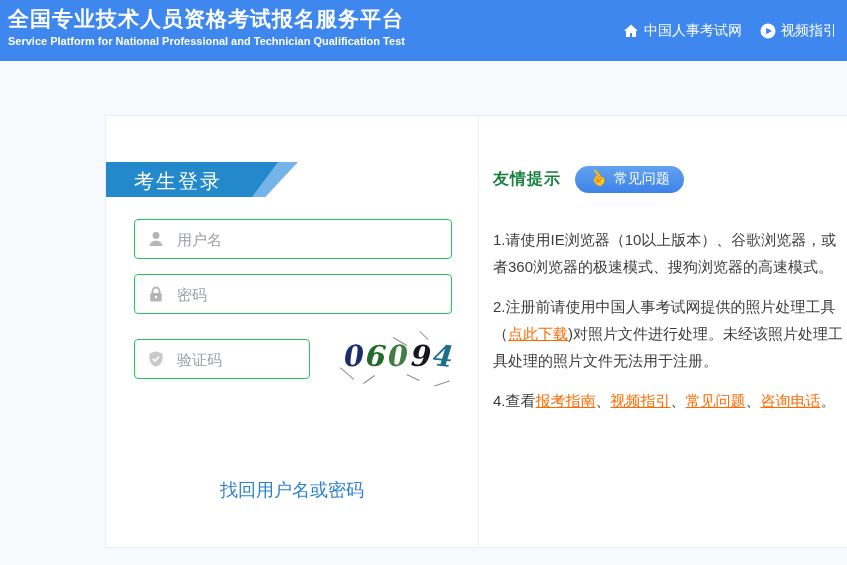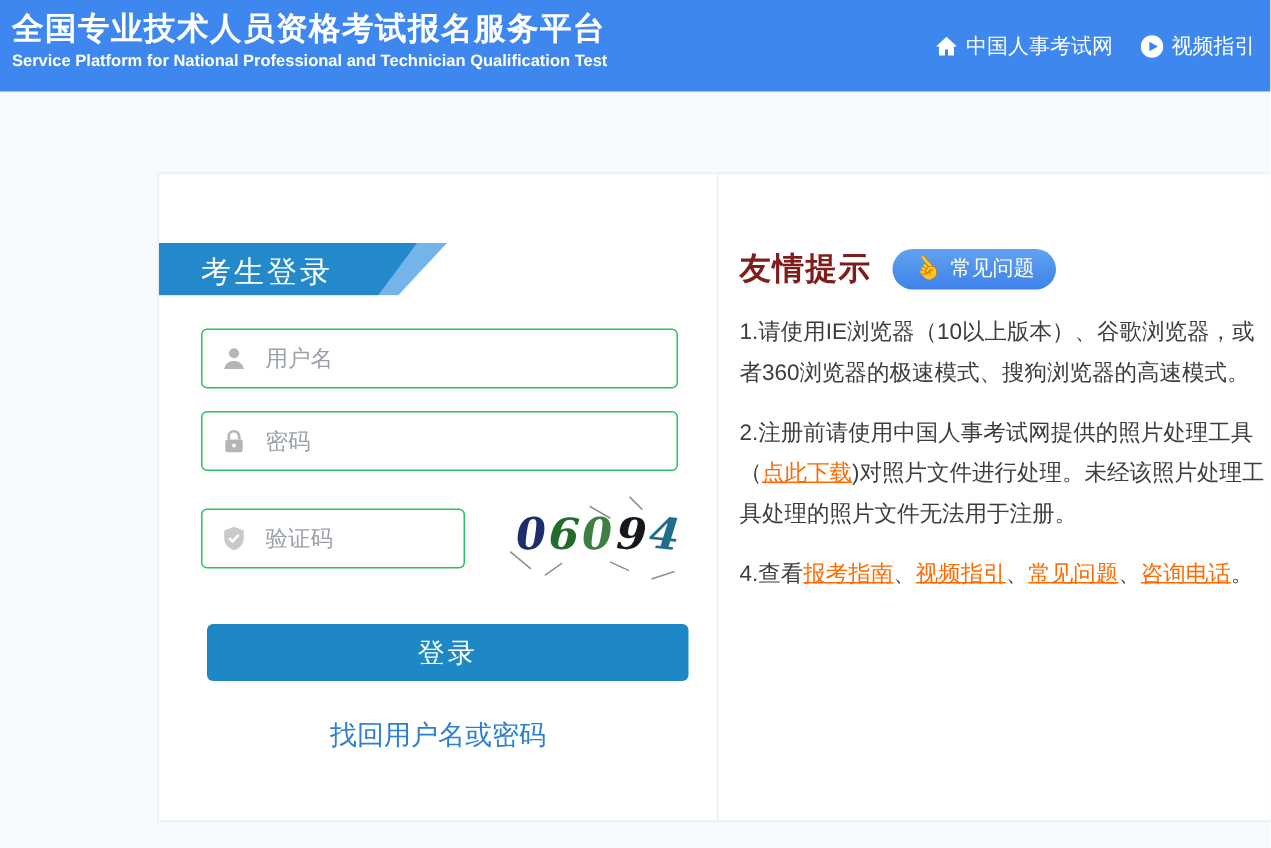--- a/index.html
+++ b/index.html
@@ -45,26 +45,26 @@
 
   .login-btn { position:absolute; left:32px; top:300px; width:321px; height:38px; background:#1e88c7;
                border:none; border-radius:4px; color:#fff; font-size:18px; letter-spacing:2px;
                cursor:pointer; font-family:"Liberation Sans",sans-serif; }
   .forgot { position:absolute; left:0; top:362px; width:100%; text-align:center; }
   .forgot a { color:#2a7fd4; font-size:18px; text-decoration:none; }
 
   
   .tips-panel { position:absolute; left:373px; top:0; right:0; bottom:0; padding:48px 8px 0 14px; }
   .tips-head { display:flex; align-items:center; gap:14px; height:30px; }
-  .tips-title { font-size:21px; font-weight:bold; color:#7f1d1d; letter-spacing:1px; }
+  .tips-title { font-size:16px; font-weight:bold; color:#15803d; letter-spacing:1px; }
   .faq-btn { display:inline-flex; align-items:center; gap:6px; height:27px; padding:0 14px;
              background:linear-gradient(180deg,#62a2f1,#3c82e8); border:none; border-radius:14px;
              color:#fff; font-size:14px; cursor:pointer; font-family:"Liberation Sans",sans-serif; }
   .faq-hand { font-size:15px; display:inline-block; transform:rotate(-40deg); }
-  .tips-list { margin-top:14px; width:354px; }
+  .tips-list { margin-top:32px; width:354px; }
   .tips-list p { font-size:15px; line-height:27px; color:#3d3d3d; margin-bottom:13px; }
   .tips-list a { color:#ff6a00; }
 </style>
 </head>
 <body>
 
 <div class="header">
   <div class="header-title">全国专业技术人员资格考试报名服务平台</div>
   <div class="header-subtitle">Service Platform for National Professional and Technician Qualification Test</div>
   <div class="header-nav">
@@ -137,21 +137,20 @@
           <span style="color: rgb(30, 111, 142); transform: rotate(6deg);">4</span>
         </div>
       <div class="scratch" style="left:2px;  top:42px; width:18px; transform:rotate(40deg);"></div>
       <div class="scratch" style="left:26px; top:48px; width:14px; transform:rotate(-35deg);"></div>
       <div class="scratch" style="left:56px; top:10px; width:16px; transform:rotate(30deg);"></div>
       <div class="scratch" style="left:70px; top:46px; width:14px; transform:rotate(25deg);"></div>
       <div class="scratch" style="left:98px; top:52px; width:16px; transform:rotate(-18deg);"></div>
       <div class="scratch" style="left:82px; top:4px;  width:12px; transform:rotate(45deg);"></div>
     </div>
 
-    <button class="login-btn">登录</button>
 
     <div class="forgot">
       <a href="#">找回用户名或密码</a>
     </div>
   </div>
 
   <div class="tips-panel">
     <div class="tips-head">
       <span class="tips-title">友情提示</span>
       <button class="faq-btn">

